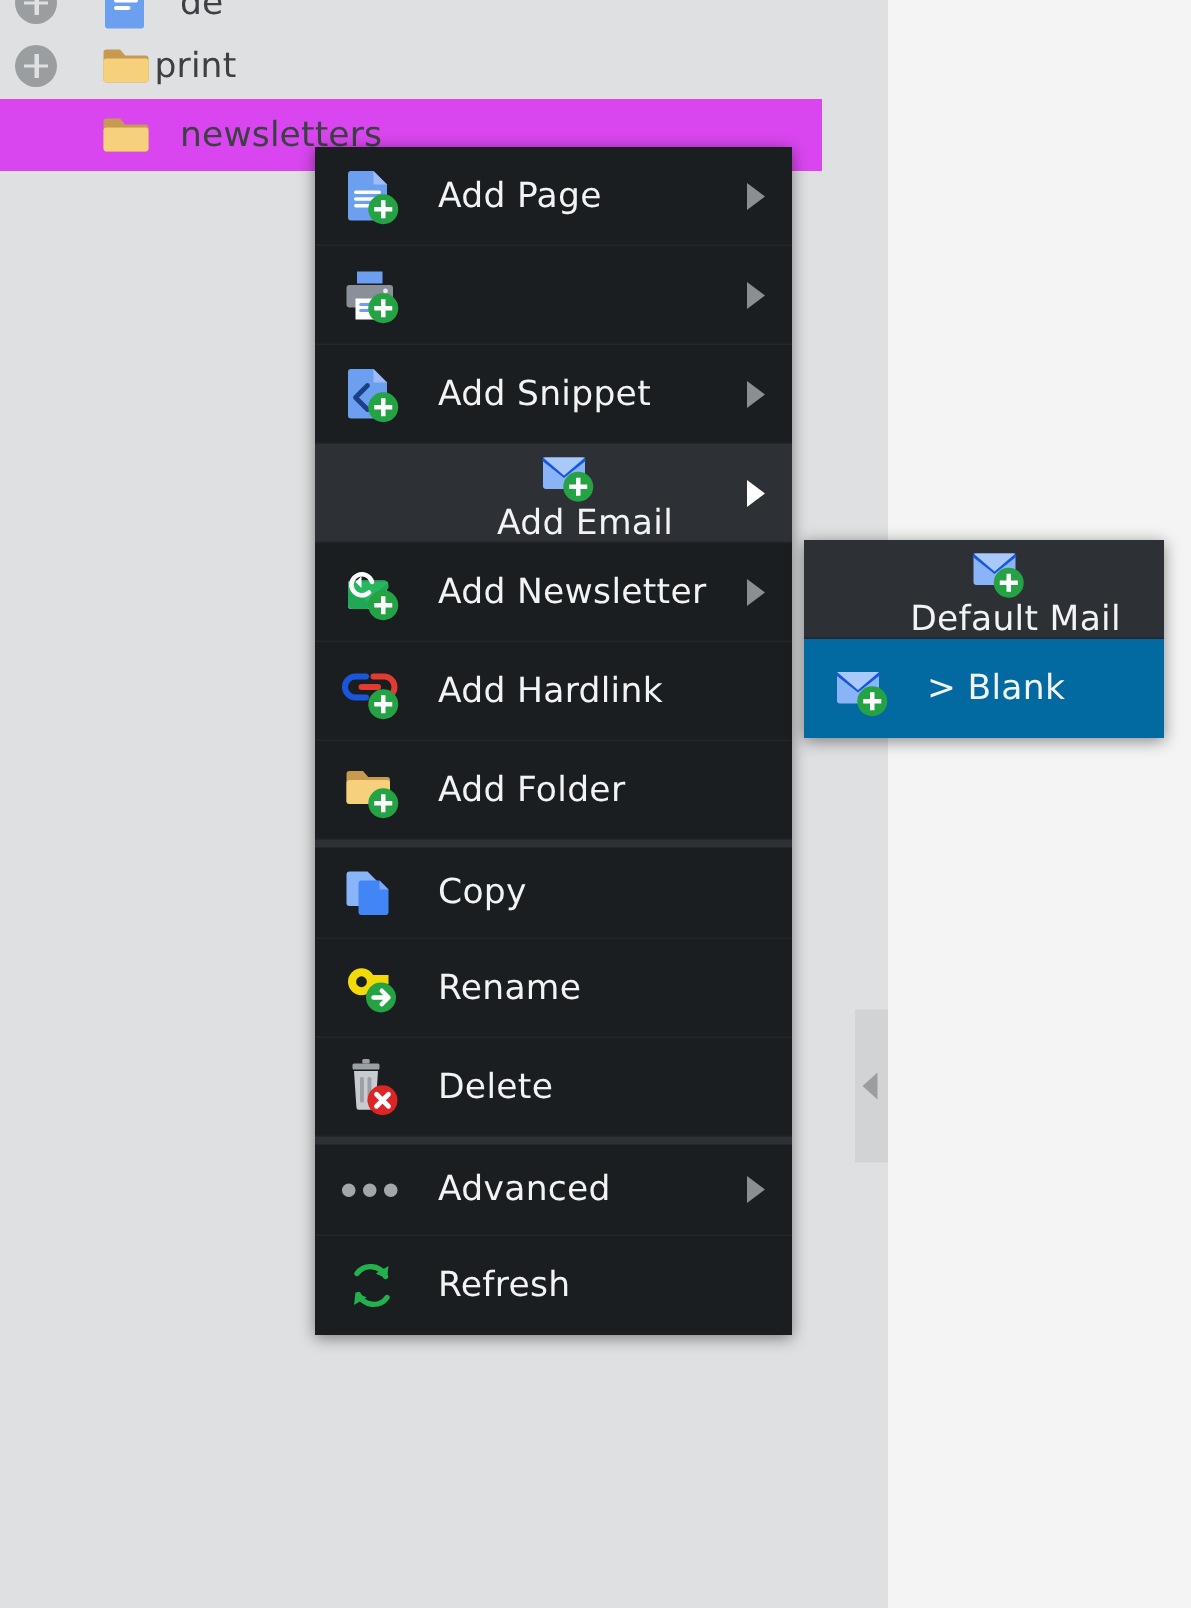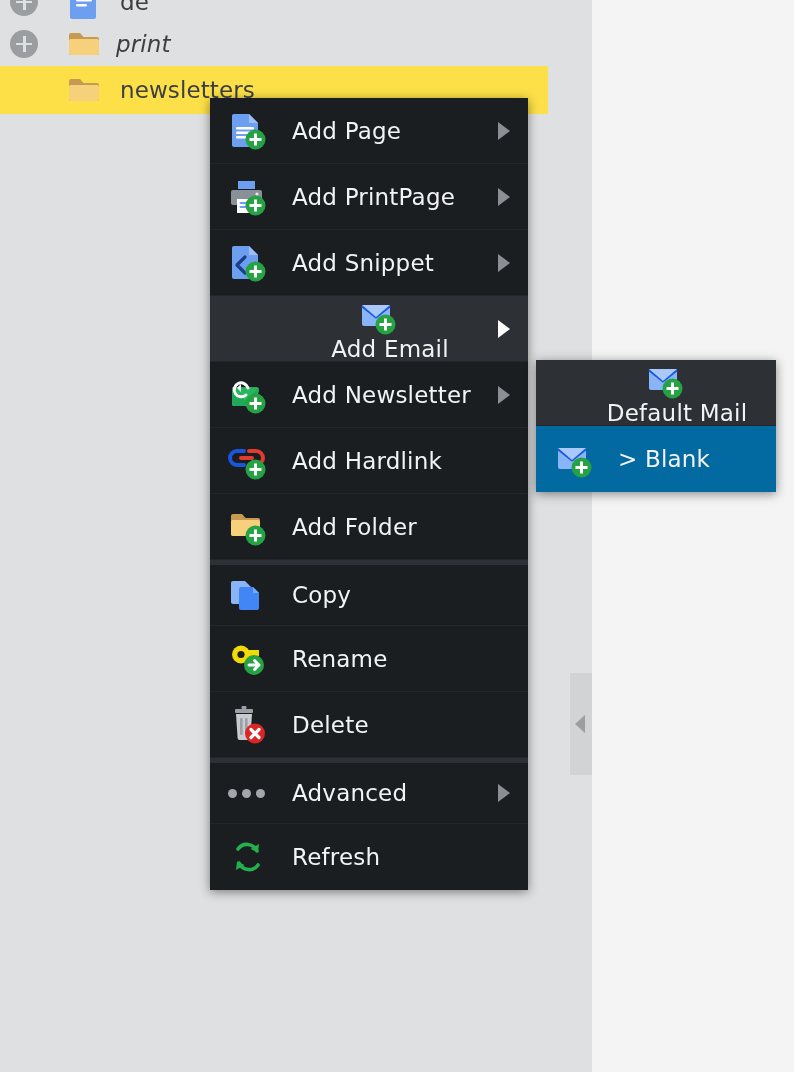--- a/index.html
+++ b/index.html
@@ -14,21 +14,21 @@
   
   .tree-panel {
     position: absolute; left: 0; top: 0;
     width: 592px; height: 1072px;
     background: #dfe0e2;
   }
   .tree-row {
     position: absolute; left: 0; width: 548px; height: 48px;
     display: flex; align-items: center;
   }
-  .tree-row.selected { background: #fde047; }
+  .tree-row.selected { background: #d946ef; }
   .tree-expand {
     position: absolute; left: 10px; width: 28px; height: 28px;
     border-radius: 50%; background: #9b9ea1;
   }
   .tree-expand::before, .tree-expand::after {
     content: ""; position: absolute; background: #dfe0e2;
   }
   .tree-expand::before { left: 13px; top: 6px; width: 2.5px; height: 16px; }
   .tree-expand::after  { left: 6px; top: 12.8px; width: 16px; height: 2.5px; }
   .tree-icon { position: absolute; width: 36px; height: 36px; }
@@ -123,21 +123,21 @@
     </div>
 
     <div class="tree-row" style="top:20px;">
       <span class="tree-expand" style="top:10px;"></span>
       <span class="tree-icon" style="left:66px;top:6px;">
         <svg viewBox="0 0 36 36" width="36" height="36">
           <path d="M3 9a2 2 0 0 1 2-2h9l3.5 4H31a2 2 0 0 1 2 2v14a2 2 0 0 1-2 2H5a2 2 0 0 1-2-2z" fill="#c79a52"></path>
           <path d="M5 13h26a2 2 0 0 1 2 2v12a2 2 0 0 1-2 2H5a2 2 0 0 1-2-2V15a2 2 0 0 1 2-2z" fill="#f6d07b"></path>
         </svg>
       </span>
-      <span class="tree-label" style="left:116px;font-style:italic;">print</span>
+      <span class="tree-label" style="left:103px;">print</span>
     </div>
 
     <div class="tree-row selected" style="top:66px;">
       <span class="tree-icon" style="left:66px;top:6px;">
         <svg viewBox="0 0 36 36" width="36" height="36">
           <path d="M3 9a2 2 0 0 1 2-2h9l3.5 4H31a2 2 0 0 1 2 2v14a2 2 0 0 1-2 2H5a2 2 0 0 1-2-2z" fill="#c79a52"></path>
           <path d="M5 13h26a2 2 0 0 1 2 2v12a2 2 0 0 1-2 2H5a2 2 0 0 1-2-2V15a2 2 0 0 1 2-2z" fill="#f6d07b"></path>
         </svg>
       </span>
       <span class="tree-label" style="left:120px;">newsletters</span>
@@ -178,21 +178,20 @@
           <circle cx="29" cy="17" r="1.6" fill="#e8eaec"></circle>
           <rect x="9" y="22" width="18" height="14" fill="#ffffff"></rect>
           <g fill="#6c9ff0">
             <rect x="11.5" y="25" width="13" height="2" rx="1"></rect>
             <rect x="11.5" y="29" width="13" height="2" rx="1"></rect>
           </g>
           <circle cx="27.5" cy="28.5" r="10" fill="#25a244"></circle>
           <path d="M26 22.5h3v4.5h4.5v3H29v4.5h-3V30h-4.5v-3H26z" fill="#ffffff"></path>
         </svg>
       </span>
-      <span class="mi-label">Add PrintPage</span>
       <span class="mi-arrow"></span>
     </div>
 
     <div class="mi">
       <span class="mi-icon">
         <svg viewBox="0 0 40 40" width="40" height="40">
           <path d="M6 3h15l9 9v22a2 2 0 0 1-2 2H6a2 2 0 0 1-2-2V5a2 2 0 0 1 2-2z" fill="#6c9ff0"></path>
           <path d="M21 3l9 9h-9z" fill="#9dbdf6"></path>
           <path d="M17 14l-8 8 8 8" stroke="#1a3f86" stroke-width="3.2" fill="none" stroke-linecap="round" stroke-linejoin="round"></path>
           <circle cx="27.5" cy="28.5" r="10" fill="#25a244"></circle>

